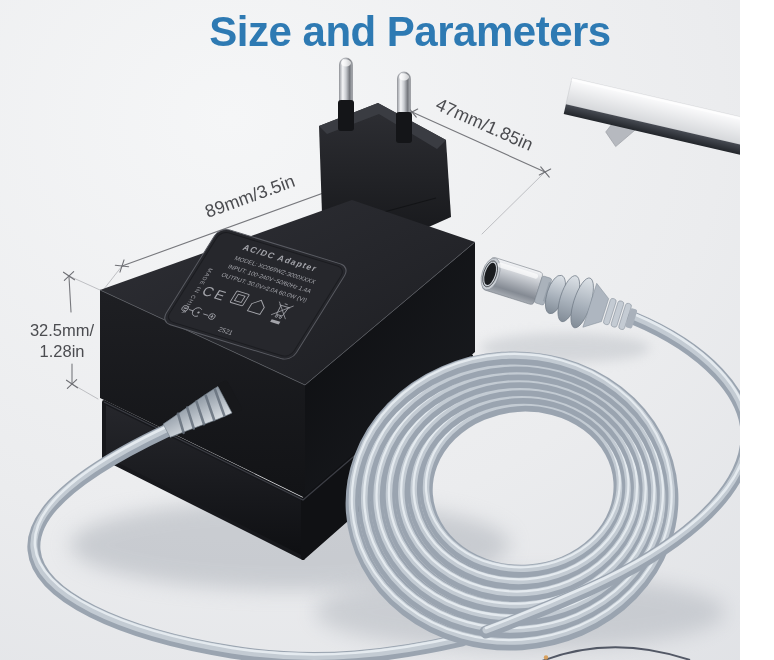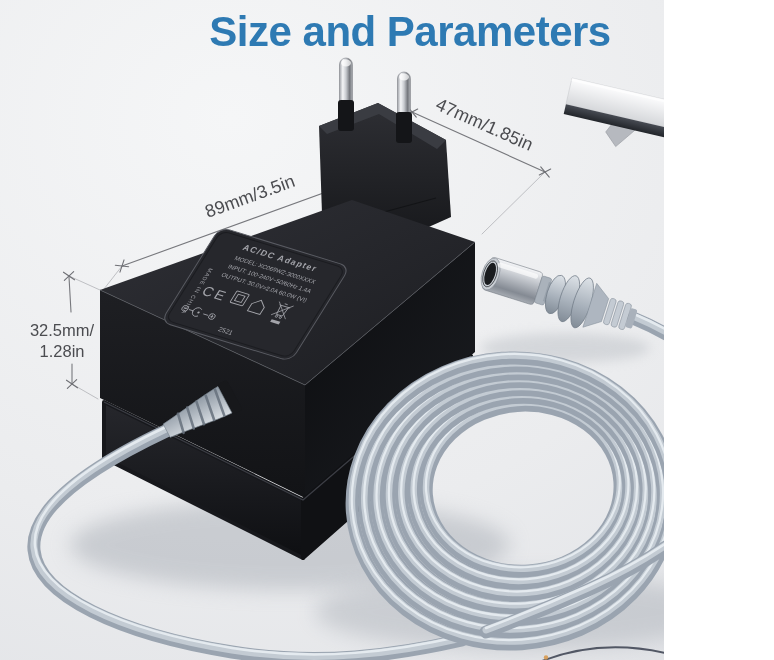--- a/index.html
+++ b/index.html
@@ -1,17 +1,17 @@
 <!DOCTYPE html>
 <html><head>
 <meta charset="utf-8">
 <style>
   html,body{margin:0;padding:0;background:#ffffff;}
   .stage{
-    position:relative;width:664px;height:660px;overflow:hidden;
+    position:relative;width:740px;height:660px;overflow:hidden;
     font-family:"Liberation Sans", sans-serif;
   }
   .stage svg{position:absolute;left:0;top:0;}
   h1.title{
     position:absolute;top:8px;left:23px;width:774px;margin:0;
     text-align:center;font-size:42px;font-weight:bold;
     color:#2e7ab3;letter-spacing:-0.5px;z-index:3;
   }
   svg text{font-family:"Liberation Sans","DejaVu Sans",sans-serif;}
   .dim-text{fill:#4b4c50;font-size:18px;}

